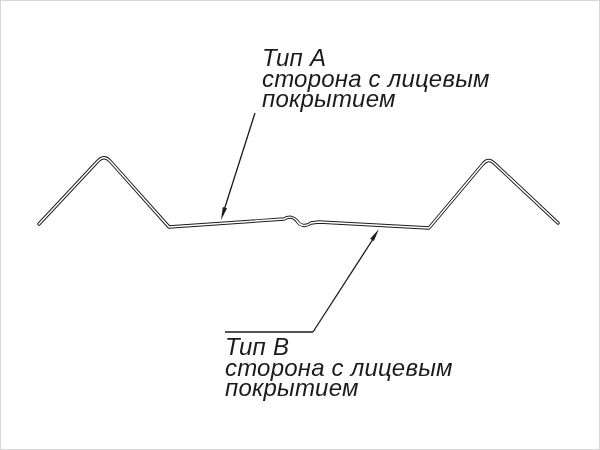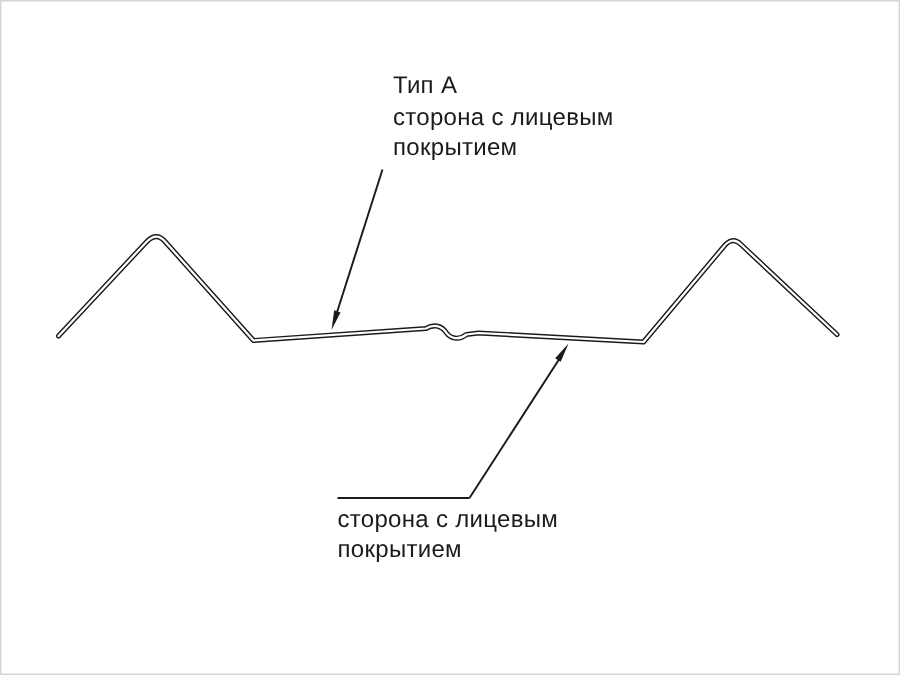--- a/index.html
+++ b/index.html
@@ -23,21 +23,22 @@
   }
   svg.drawing{
     position:absolute;
     left:0; top:0;
     width:600px;
     height:450px;
   }
   .label{
     position:absolute;
     color:var(--ink);
-    font-size:16px;
+    font-style:italic;
+    font-size:24px;
     line-height:20px;
     white-space:nowrap;
     letter-spacing:0.2px;
   }
   .label .title{
     margin-bottom:1px;
   }
   .label-a{ left:261px; top:47px; }
   .label-b{ left:224px; top:336px; }
 </style>
@@ -69,17 +70,18 @@
     </g>
   </svg>
 
   <div class="label label-a">
     <div class="title">Тип А</div>
     <div>сторона с лицевым</div>
     <div>покрытием</div>
   </div>
 
   <div class="label label-b">
+    <div class="title">Тип В</div>
     <div>сторона с лицевым</div>
     <div>покрытием</div>
   </div>
 
 </div>
 
 </body></html>

